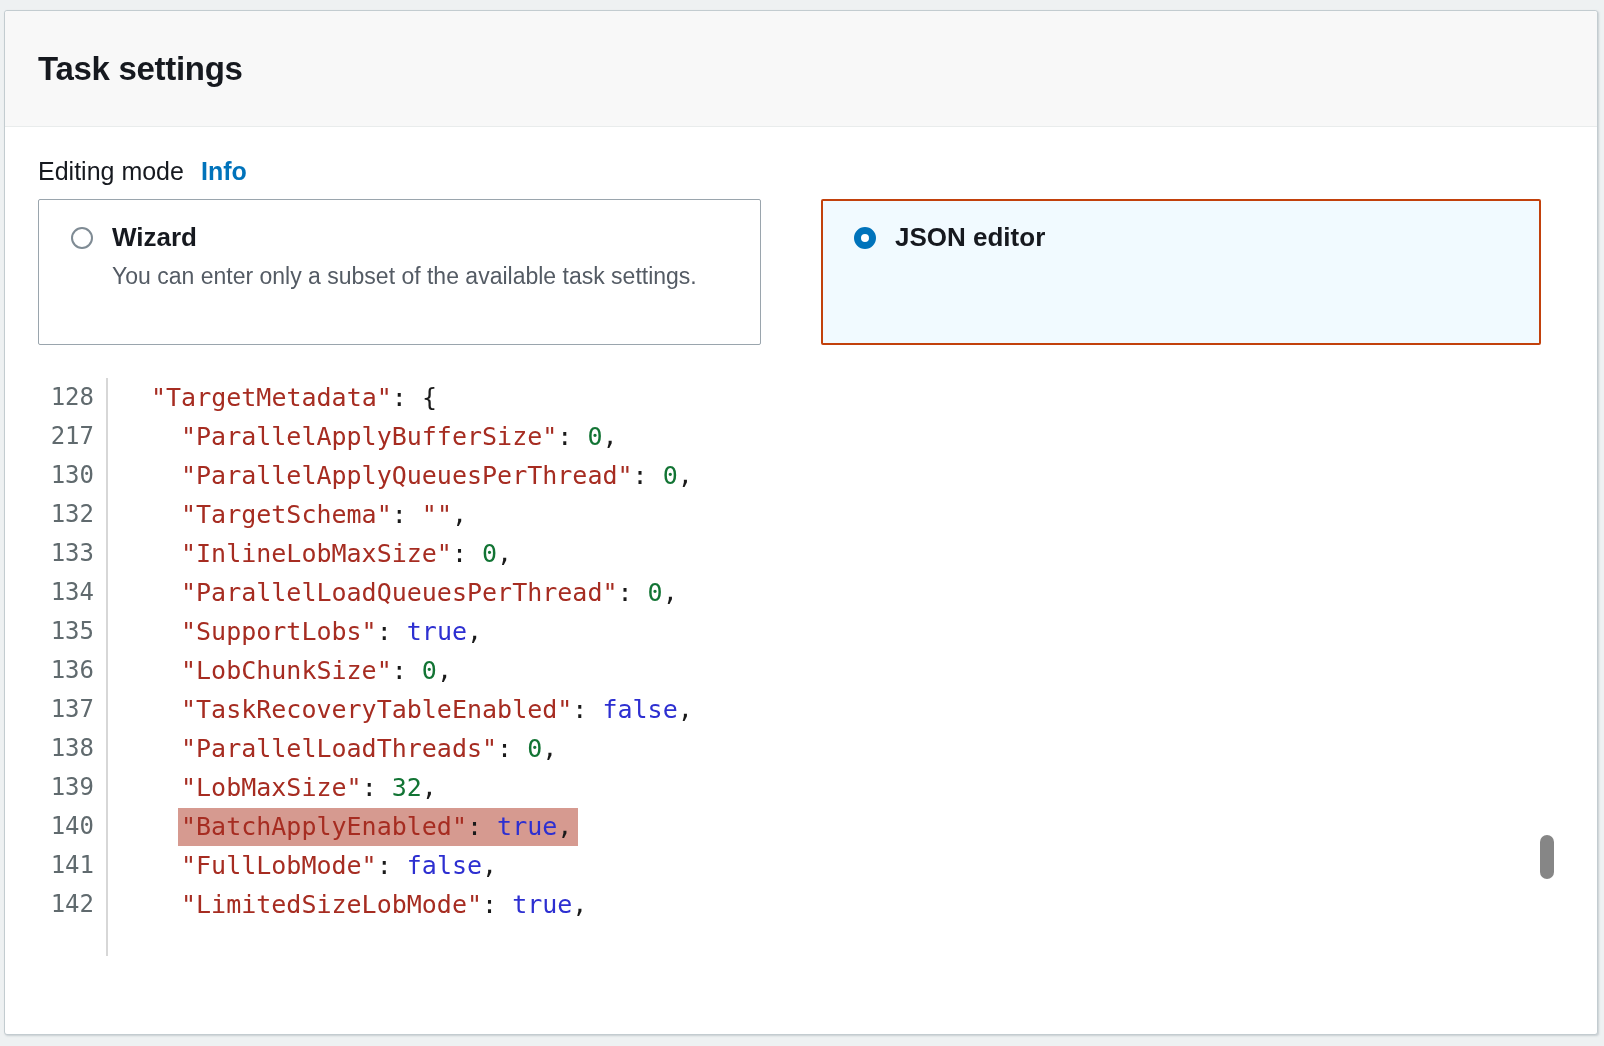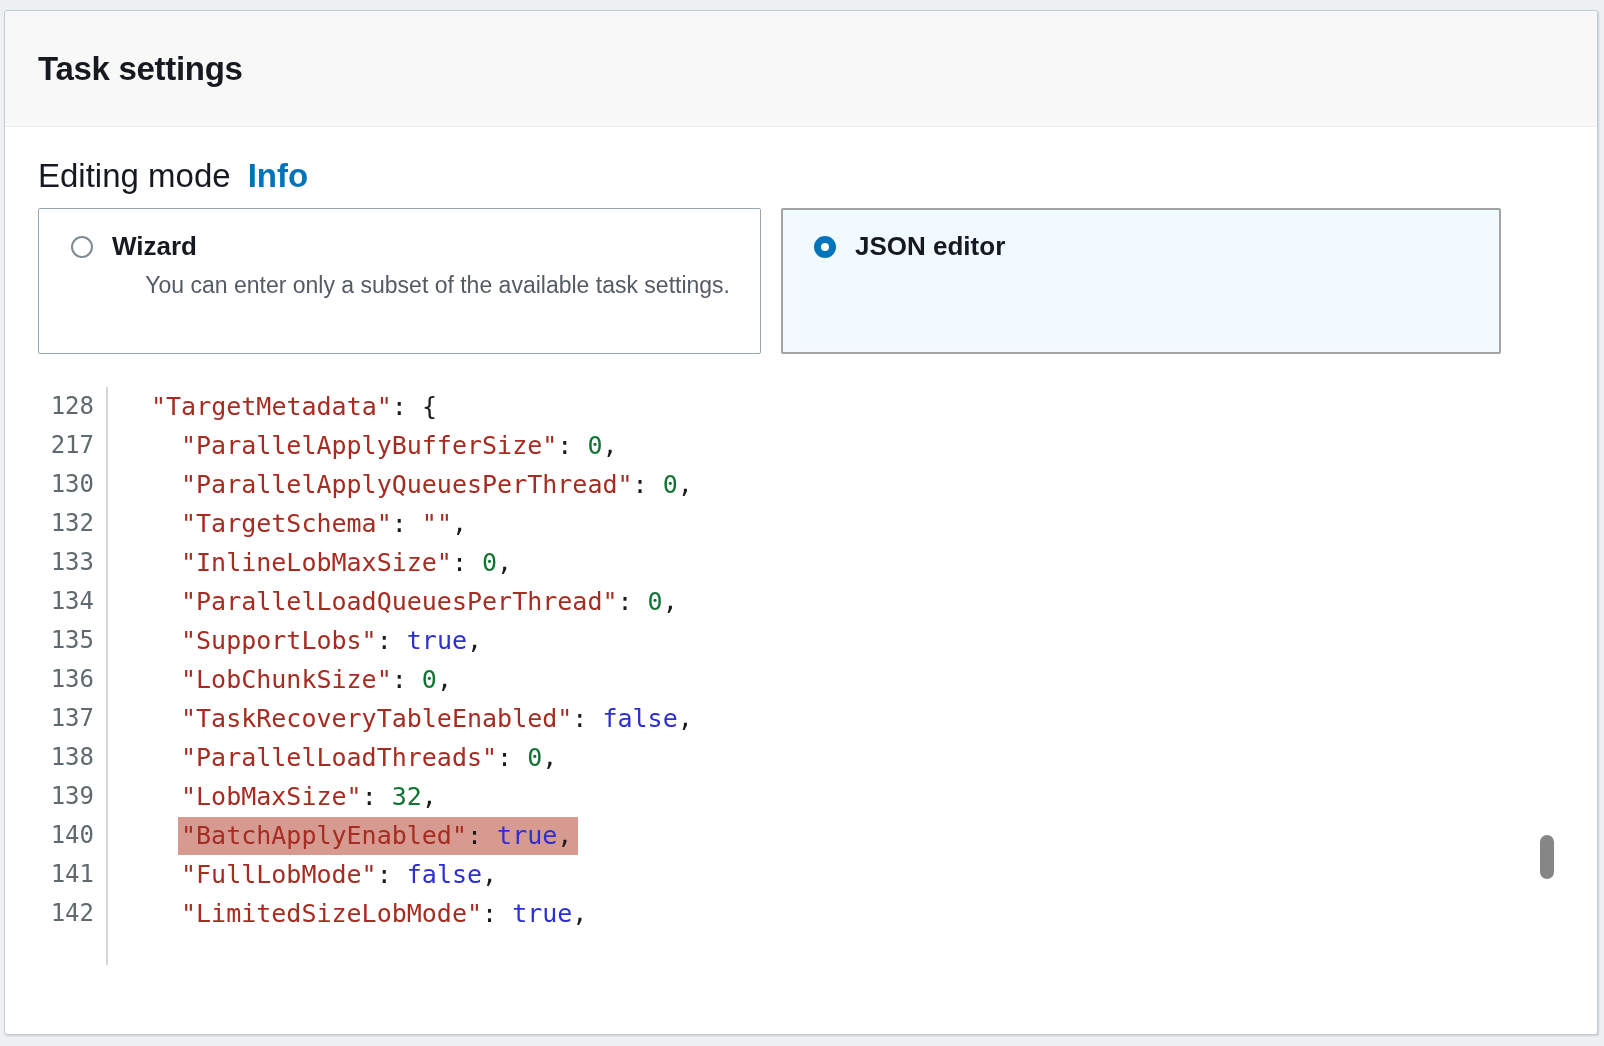--- a/index.html
+++ b/index.html
@@ -15,30 +15,30 @@
     background:#ffffff;border:1px solid #c3ccd0;border-radius:3px;
     box-shadow:1px 1px 2px rgba(130,140,150,.35);
   }
   .panel-header{
     box-sizing:border-box;height:116px;background:#f8f8f8;
     border-bottom:1px solid #e9ecec;border-radius:3px 3px 0 0;
     display:flex;align-items:center;padding-left:33px;
   }
   .page-title{font-size:33px;font-weight:700;color:#16191f;letter-spacing:-0.3px;}
   .content{padding:30px 33px 0 33px;}
-  .editing-row{margin-bottom:13px;font-size:33px;display:flex;align-items:baseline;}
+  .editing-row{margin-bottom:13px;font-size:25px;display:flex;align-items:baseline;}
   .editing-label{color:#16191f;}
   .info-link{color:#0073bb;font-weight:700;margin-left:17px;text-decoration:none;cursor:pointer;}
-  .cards{display:flex;gap:20px;text-align:right;}
+  .cards{display:flex;gap:60px;}
   .card{
     box-sizing:border-box;width:723px;height:146px;background:#ffffff;
     border:1px solid #9aa5ad;border-radius:2px;padding:22px 30px 0 32px;cursor:pointer;
   }
   .card.selected{
-    width:720px;border:2px solid #a3a3a3;background:#f1faff;padding:21px 30px 0 31px;
+    width:720px;border:2px solid #c2410c;background:#f1faff;padding:21px 30px 0 31px;
   }
   .radio-row{display:flex;align-items:center;}
   .radio{width:22px;height:22px;border-radius:50%;box-sizing:border-box;flex:none;background:#fff;}
   .radio.off{border:2px solid #7f8b94;}
   .radio.on{border:7px solid #0073bb;}
   .option-title{margin-left:19px;font-size:26px;font-weight:700;color:#16191f;}
   .option-desc{margin:8px 0 0 41px;font-size:23px;color:#545b64;line-height:31px;}
   .card.selected .option-desc{max-width:625px;}
   .editor{margin-top:33px;font-family:"DejaVu Sans Mono",monospace;font-size:25px;color:#1a1a1a;}
   .row{display:flex;height:39px;}

